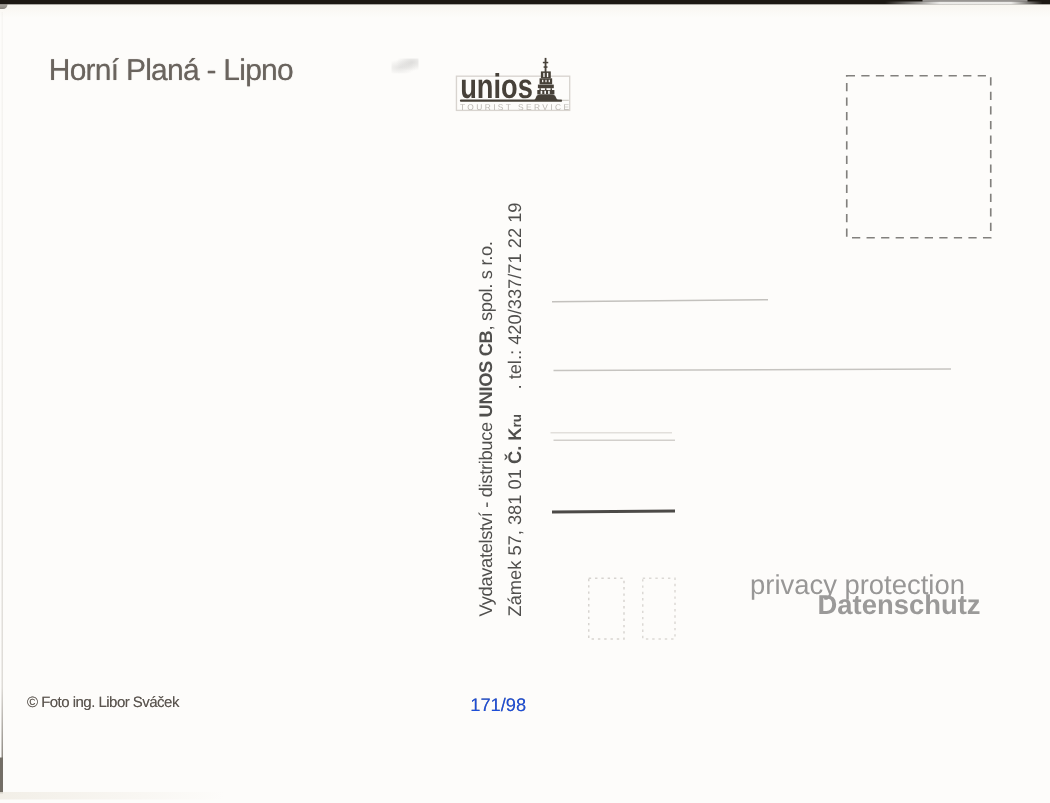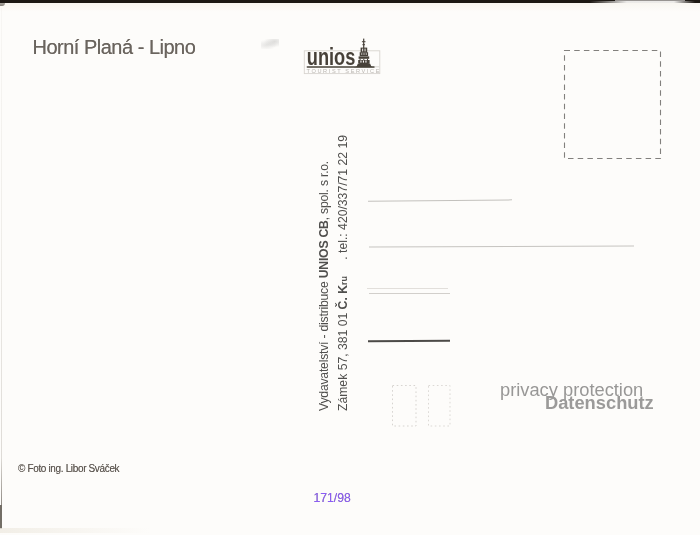--- a/index.html
+++ b/index.html
@@ -96,13 +96,13 @@
 
   <rect x="40.5" y="4.5" width="21.5" height="40.5" fill="none" stroke="#dcd9d5" stroke-width="1" stroke-dasharray="1.6 2.6"></rect>
 </svg>
 
 <div class="abs" style="left:500px;top:379px;font-size:18.3px;color:#989796;text-align:right;">privacy protection</div>
 
 <div class="abs" style="left:545px;top:391.8px;font-size:18.3px;color:#9b9a99;font-weight:bold;">Datenschutz</div>
 
 <div class="abs" style="left:18px;top:463.4px;font-size:10px;letter-spacing:-0.35px;color:#5b554f;text-shadow:0 0 0.4px rgba(91,85,79,.6);">© Foto ing. Libor Sváček</div>
 
-<div class="abs" style="left:313.5px;top:463.1px;font-size:12.2px;color:#8b5cf6;text-shadow:0 0 0.4px rgba(80,75,70,.6);margin-top:28px;">171/98</div>
+<div class="abs" style="left:313.5px;top:463.1px;font-size:12.2px;color:#1d4ed8;text-shadow:0 0 0.4px rgba(80,75,70,.6);">171/98</div>
 
 </body></html>

